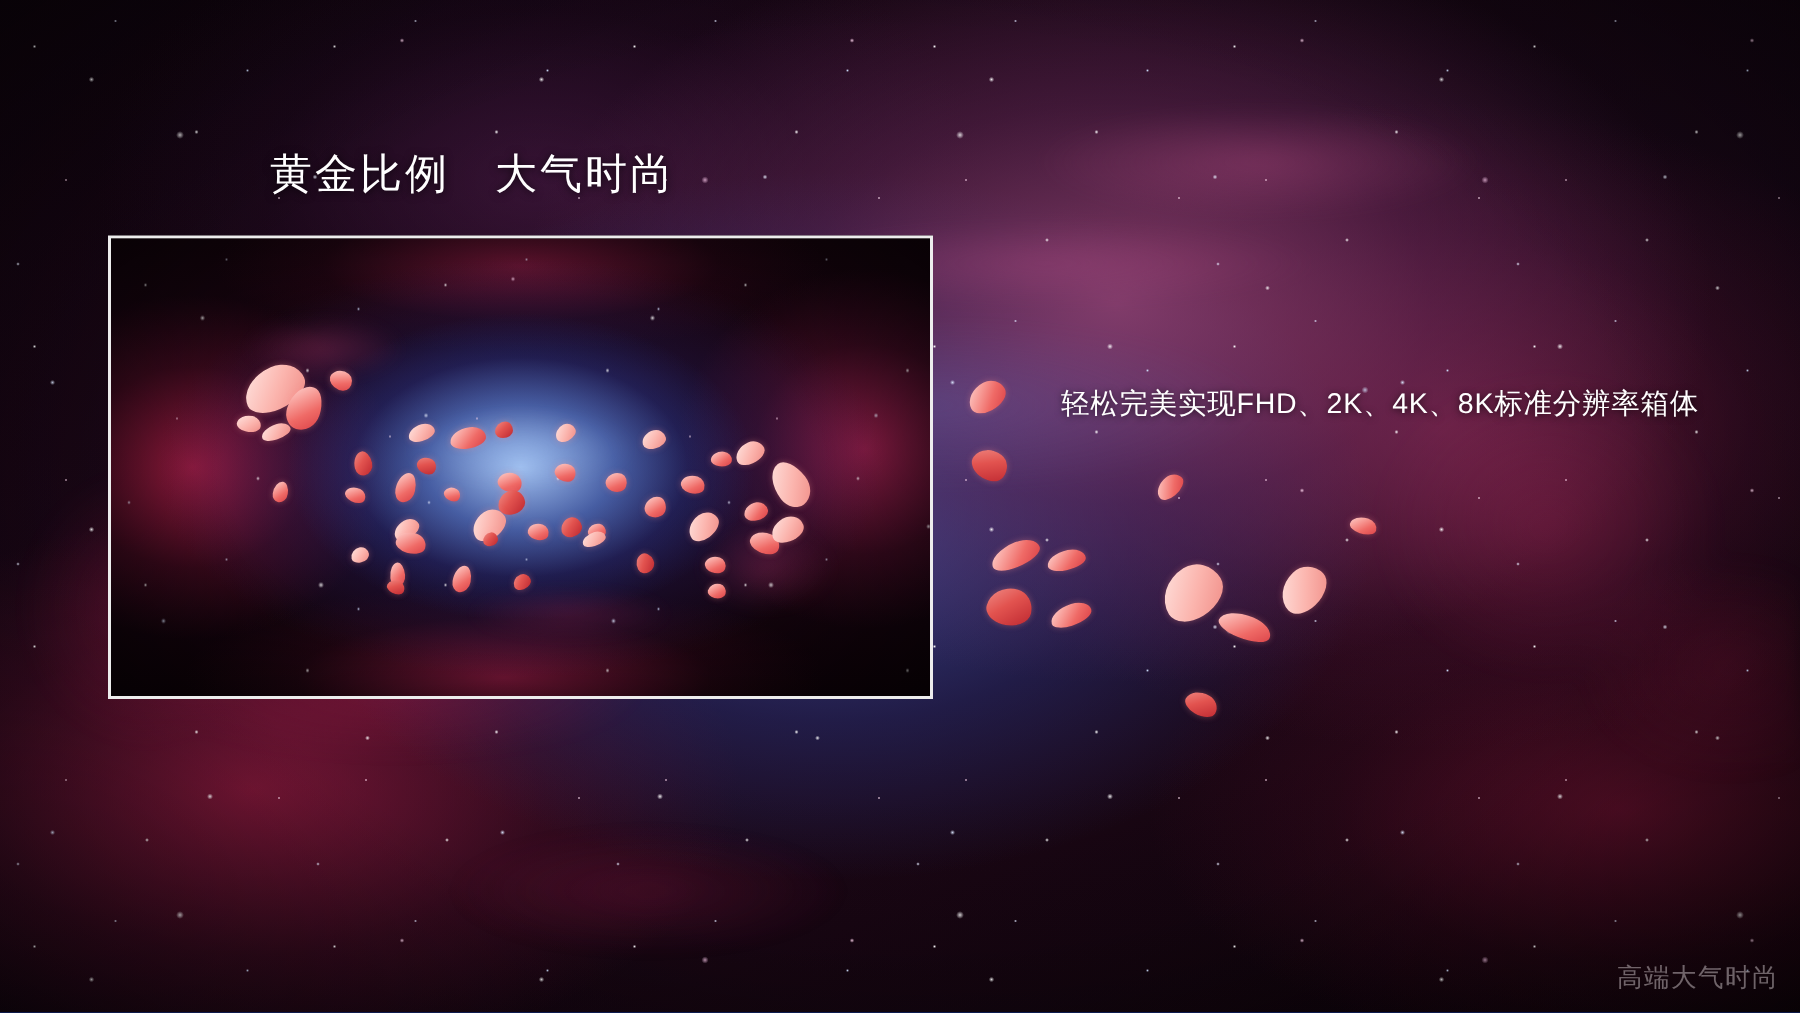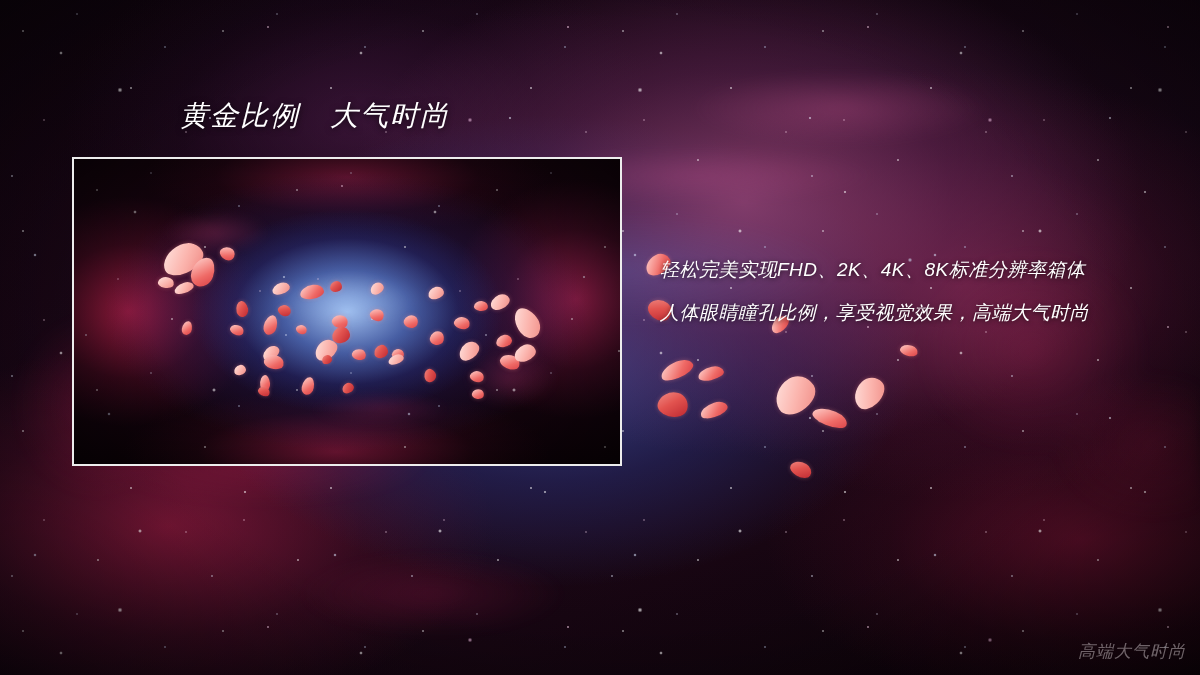--- a/index.html
+++ b/index.html
@@ -1,21 +1,20 @@
 <!DOCTYPE html>
 <html><head>
 <meta charset="utf-8">
 <style>
   html,body{margin:0;padding:0;background:#000;}
   body{width:1200px;height:675px;overflow:hidden;font-family:"Liberation Sans","DejaVu Sans",sans-serif;}
 
   #slide{
     position:relative;width:1200px;height:675px;overflow:hidden;
     background:#1d4ed8;
-    font-style:italic;
   }
 
   
   .bg-base{
     position:absolute;inset:0;
     background:
       radial-gradient(ellipse 46% 52% at 62% 30%, rgba(150,70,120,.80) 0%, rgba(110,45,95,.45) 38%, rgba(40,14,35,0) 72%),
       radial-gradient(ellipse 40% 46% at 46% 52%, rgba(66,88,175,.75) 0%, rgba(40,55,135,.42) 42%, rgba(15,20,55,0) 76%),
       radial-gradient(ellipse 36% 40% at 80% 42%, rgba(150,40,80,.62) 0%, rgba(95,20,55,.30) 48%, rgba(40,8,24,0) 80%),
       radial-gradient(ellipse 34% 34% at 14% 78%, rgba(175,30,70,.60) 0%, rgba(110,18,48,.30) 48%, rgba(35,5,18,0) 80%),
@@ -119,20 +118,21 @@
     box-shadow:0 0 4px rgba(255,140,140,.35);
   }
   .petal.dark{background:linear-gradient(135deg,#f08e88 0%,#e2534f 45%,#bc262f 100%);}
   .petal.pale{background:linear-gradient(135deg,#ffe6e2 0%,#fbb4ad 55%,#ef8a84 100%);}
 
   
   .body-text{
     position:absolute;left:660px;top:248px;width:520px;
     color:#fff;font-size:19px;line-height:43px;letter-spacing:.5px;
     text-shadow:0 1px 5px rgba(0,0,0,.70);
+    text-align:center;
   }
   .body-text p{margin:0;white-space:nowrap;}
 
   
   .watermark{
     position:absolute;right:14px;bottom:12px;
     color:rgba(205,195,200,.50);font-size:17px;letter-spacing:1px;
   }
 </style>
 </head>
@@ -215,18 +215,17 @@
       <div class="petal pale" style="left:440px;top:186px;width:22px;height:16px;transform:rotate(-20deg);"></div>
       <div class="petal" style="left:398px;top:230px;width:12px;height:10px;transform:rotate(14deg);"></div>
       <div class="petal pale" style="left:160px;top:206px;width:12px;height:10px;transform:rotate(-12deg);"></div>
       <div class="petal" style="left:222px;top:166px;width:11px;height:9px;transform:rotate(32deg);"></div>
       <div class="petal dark" style="left:248px;top:196px;width:10px;height:9px;transform:rotate(-8deg);"></div>
     </div>
   </div>
 
   <div class="body-text">
     <p>轻松完美实现FHD、2K、4K、8K标准分辨率箱体</p>
-    <p>人体眼睛瞳孔比例，享受视觉效果，高端大气时尚</p>
   </div>
 
   <div class="watermark">高端大气时尚</div>
 
 </div>
 
 </body></html>

